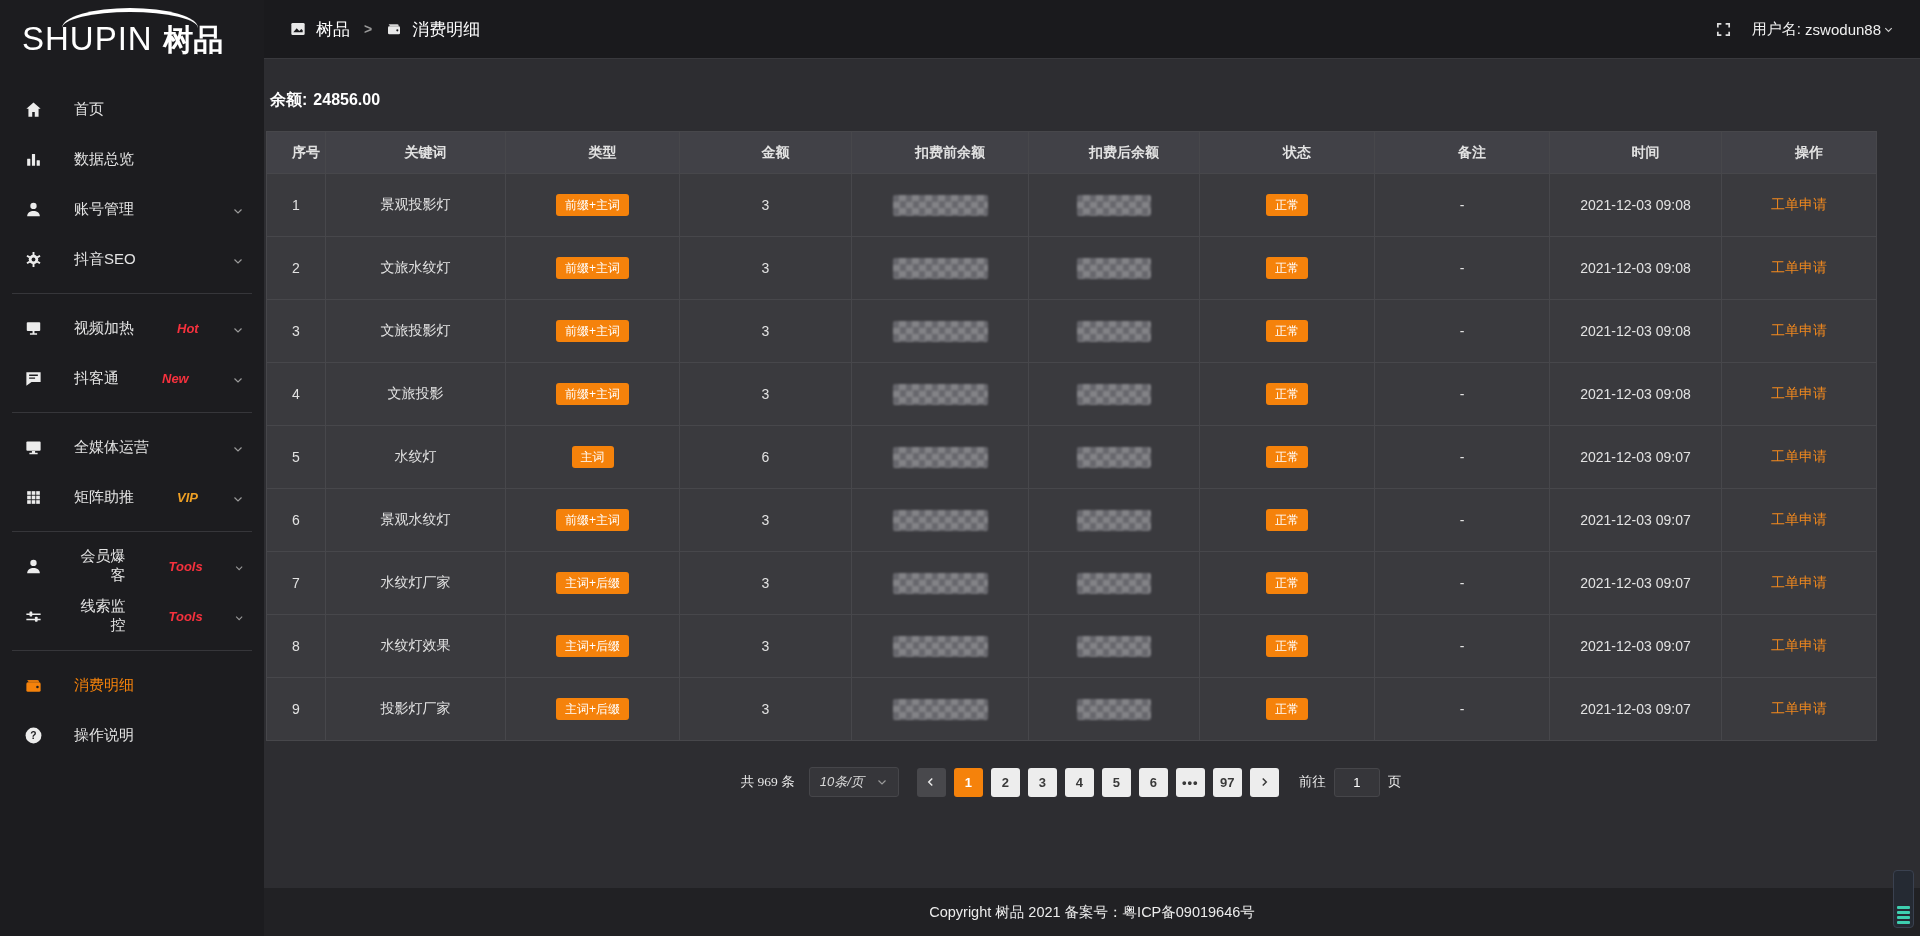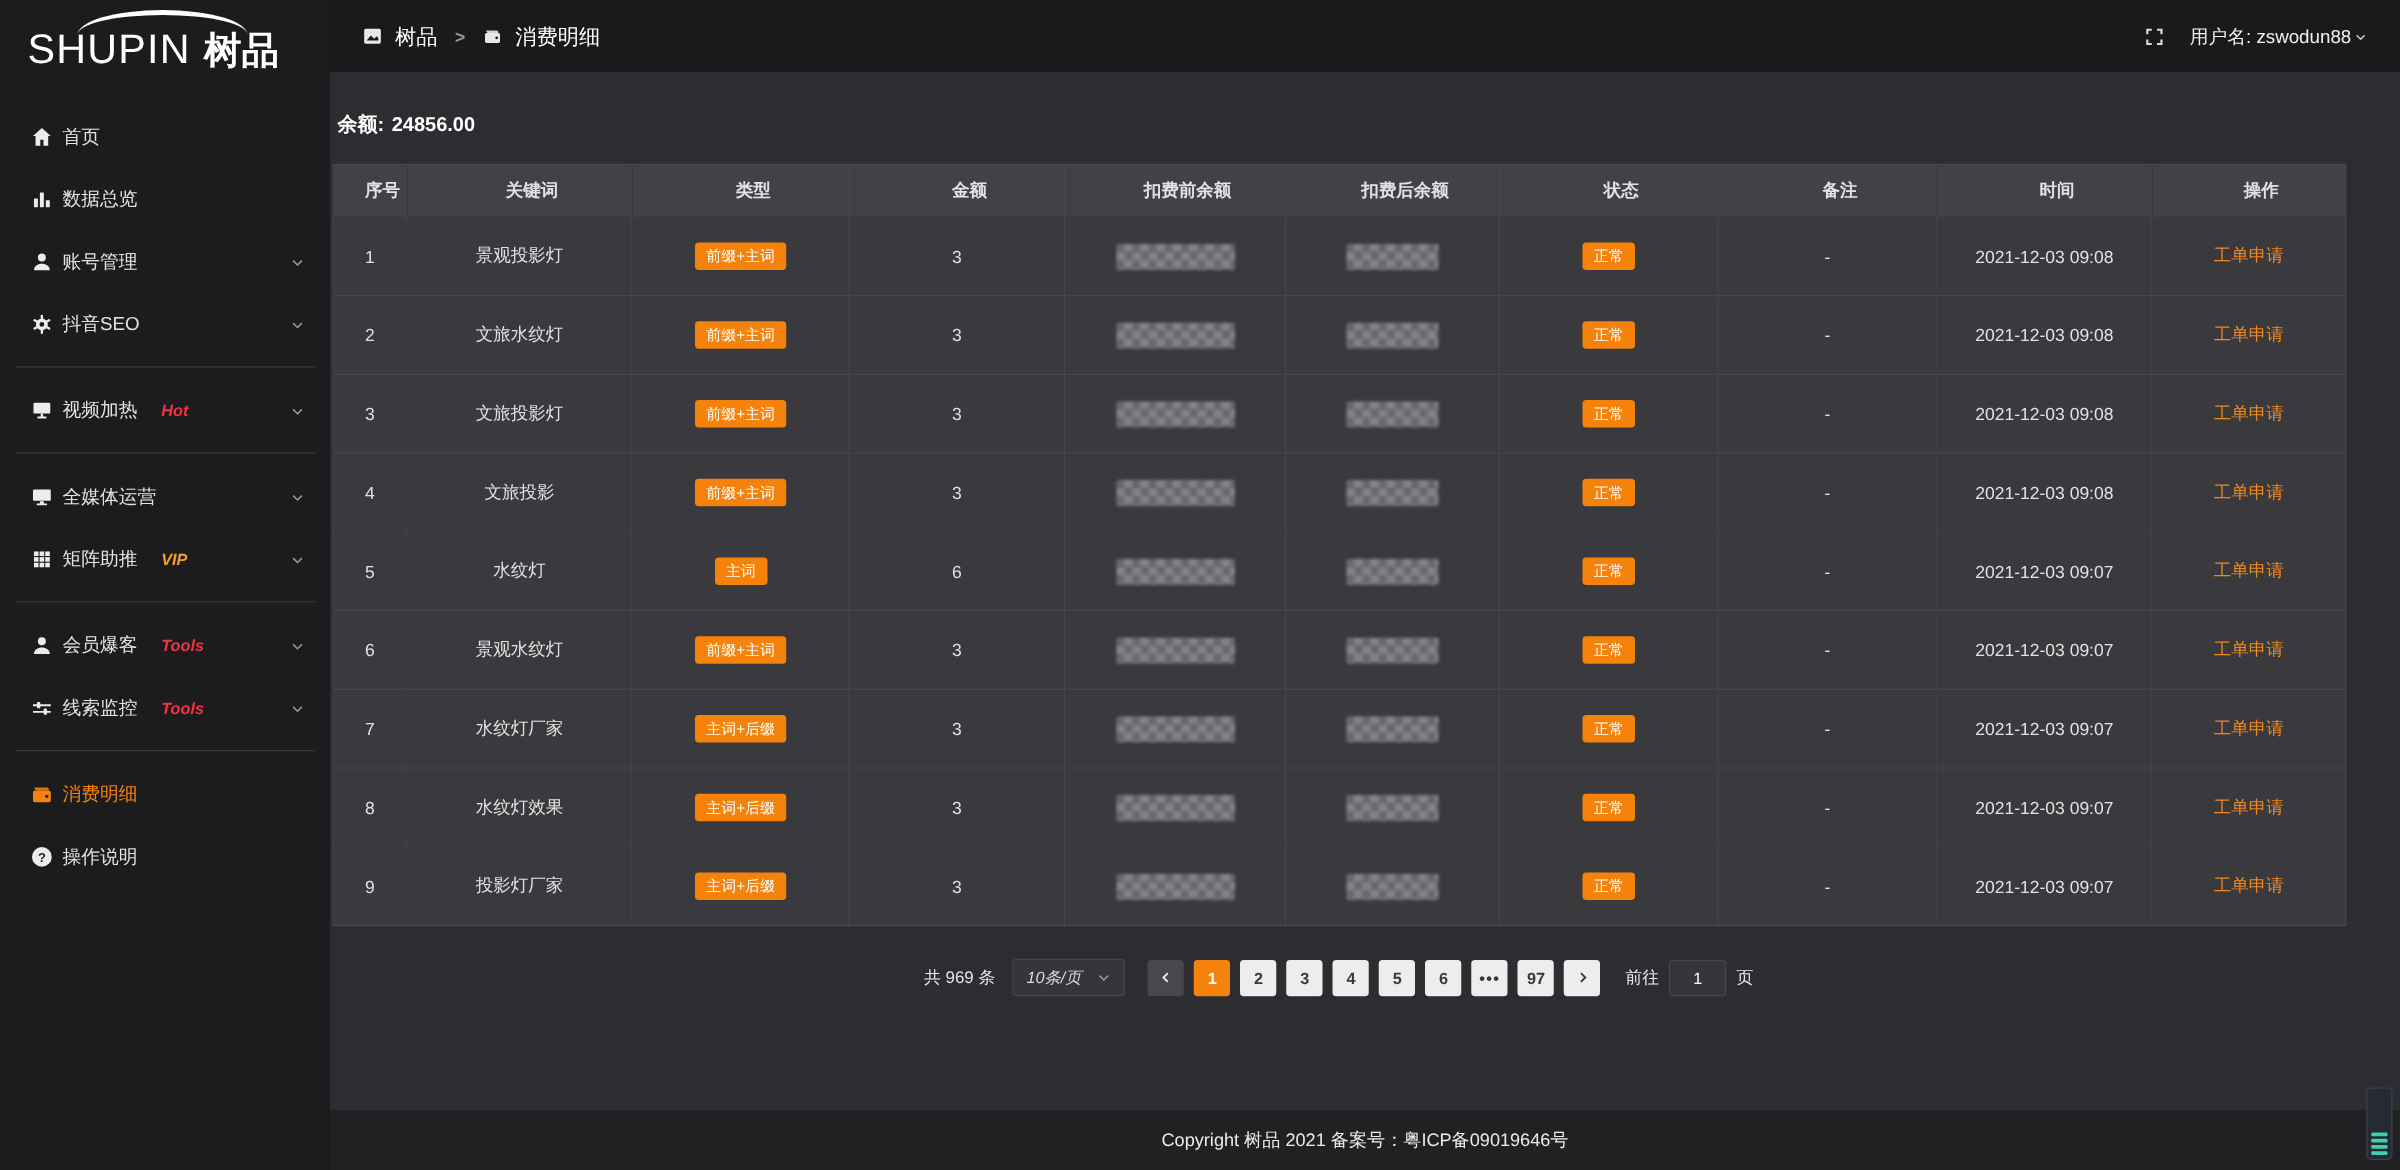--- a/index.html
+++ b/index.html
@@ -20,21 +20,21 @@
   .logo-arc {
     position:absolute; left:62px; top:8px; width:136px; height:20px;
     border-top:4px solid #fff;
     border-radius:50% / 100% 100% 0 0;
   }
   .logo-en { font-size:33px; font-weight:400; letter-spacing:1px; color:#fff; }
   .logo-cn { font-size:30px; font-weight:700; color:#fff; margin-left:6px; }
   .side-nav { padding-top:8px; }
   .nav-item {
     display:flex; align-items:center; height:50px; padding:0 20px 0 24px;
-    font-size:15px; color:#e3e3e3; cursor:pointer; gap:7px;text-align:right;
+    font-size:15px; color:#e3e3e3; cursor:pointer; gap:31px;text-align:right;
   }
   .nav-item .mi { width:19px; height:19px; flex:0 0 19px; color:#ececec; }
   .nav-item.active, .nav-item.active .mi { color:#f5820b; }
   .nav-badge { font-style:italic; font-weight:700; font-size:13px; margin-left:12px; }
   .badge-red { color:#f5313d; }
   .badge-gold { color:#f0a125; }
   .nav-caret { margin-left:auto; color:#9a9a9a; width:12px; height:12px; }
   .nav-divider { height:1px; background:#36363a; margin:9px 12px; }
   
   .topbar {
@@ -78,21 +78,21 @@
     filter: blur(1.3px); opacity:.8;
   }
   .mosaic.m-before { width:95px; }
   .mosaic.m-after  { width:74px; }
   
   .pagination {
     width:1610px; margin-left:2px; margin-top:26px;
     display:flex; align-items:center; justify-content:center; gap:8px;
     font-size:13px; color:#e8e8e8;
   }
-  .pg-total { margin-right:6px; font-size:13.5px; }
+  .pg-total { margin-right:6px; font-size:13.5px;font-family:Liberation Serif, serif; }
   .pg-select {
     background:#36363a; border:1px solid #46464a; border-radius:3px;
     height:30px; padding:0 10px; display:flex; align-items:center; gap:10px;
     color:#d8d8d8; cursor:pointer; margin-right:10px; font-size:13px;font-style:italic;
   }
   .pg-select .nav-caret { margin-left:2px; }
   .pg-btn {
     min-width:29px; height:29px; border-radius:3px; background:#ededed; color:#3a3a3a;
     display:flex; align-items:center; justify-content:center;
     font-size:13px; font-weight:700; cursor:pointer; border:none;
@@ -174,20 +174,31 @@
           </svg></span>
       </div>
       <div class="nav-divider"></div>
       <div class="nav-item">
         <span class="mi"><svg viewBox="0 0 24 24" fill="currentColor" width="100%" height="100%">
             <rect x="3.5" y="4" width="17" height="11" rx="1.2"></rect>
             <path d="M10.8 15h2.4v3h3.3v2H7.5v-2h3.3z"></path>
           </svg></span>
         <span>视频加热</span>
         <span class="nav-badge badge-red">Hot</span>
+        <span class="nav-caret"><svg viewBox="0 0 24 24" fill="none" stroke="currentColor" stroke-width="2.4" width="100%" height="100%">
+            <path d="M5 9l7 7 7-7"></path>
+          </svg></span>
+      </div>
+      <div class="nav-item">
+        <span class="mi"><svg viewBox="0 0 24 24" fill="currentColor" width="100%" height="100%">
+            <path d="M3 4h18v12.5H9.5L3 21z"></path>
+            <path d="M6.5 8h11M6.5 11.5h7.5" stroke="#1c1c1f" stroke-width="1.8" fill="none"></path>
+          </svg></span>
+        <span>抖客通</span>
+        <span class="nav-badge badge-red">New</span>
         <span class="nav-caret"><svg viewBox="0 0 24 24" fill="none" stroke="currentColor" stroke-width="2.4" width="100%" height="100%">
             <path d="M5 9l7 7 7-7"></path>
           </svg></span>
       </div>
       <div class="nav-divider"></div>
       <div class="nav-item">
         <span class="mi"><svg viewBox="0 0 24 24" fill="currentColor" width="100%" height="100%">
             <rect x="3" y="4.5" width="18" height="11.5" rx="1.2"></rect>
             <path d="M10 16.5h4v2.2h3.2v1.8H6.8v-1.8H10z"></path>
           </svg></span>

